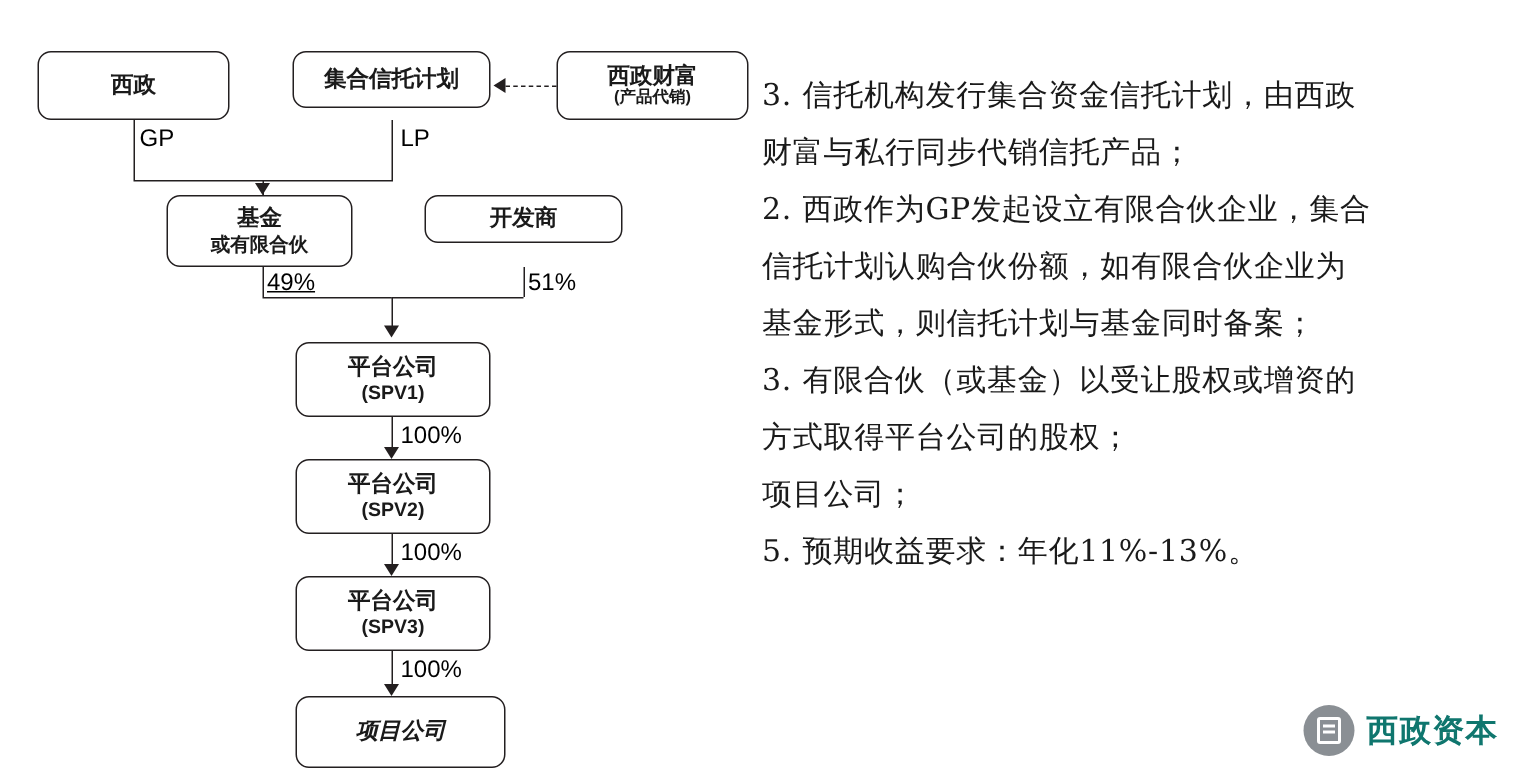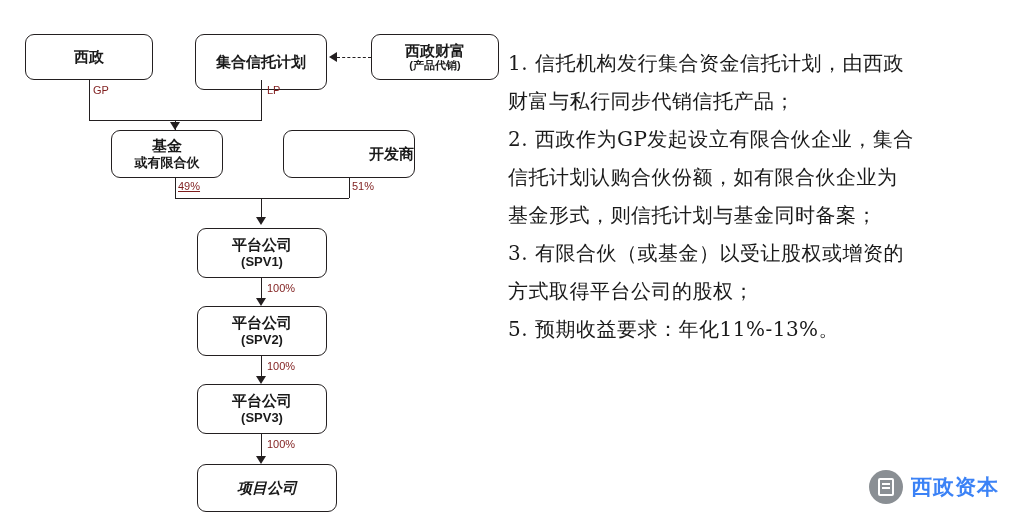--- a/index.html
+++ b/index.html
@@ -75,23 +75,23 @@
   .arrow-left {
     position: absolute;
     width: 0;
     height: 0;
     border-top: 5px solid transparent;
     border-bottom: 5px solid transparent;
     border-right: 8px solid #231f20;
   }
   .edge-label {
     position: absolute;
-    font-size: 11px;
+    font-size: 16px;
     font-family: "Liberation Sans", sans-serif;
-    color: #7f1d1d;
+    color: #000000;
     white-space: nowrap;
     background: transparent;
   }
   
   #notes {
     position: absolute;
     left: 508px;
     top: 44px;
     width: 485px;
   }
@@ -138,36 +138,36 @@
     top: 13px;
     width: 8px;
     height: 2px;
     background: #ffffff;
     box-shadow: 0 4px 0 0 #ffffff;
   }
   #wm-text {
     font-family: Liberation Sans, sans-serif;
     font-size: 21px;
     font-weight: 700;
-    color: #3b82f6;
+    color: #0f766e;
     letter-spacing: 1px;
   }
 </style>
 </head>
 <body>
 
 <div id="page">
 
   <div id="diagram">
 
     <div class="node" style="left:10px; top:22px; width:128px; height:46px;">
       <span>西政</span>
     </div>
 
-    <div class="node" style="left:180px; top:22px; width:132px; height:56px;">
+    <div class="node" style="left:180px; top:22px; width:132px; height:38px;">
       <span>集合信托计划</span>
     </div>
 
     <div class="node small-sub" style="left:356px; top:22px; width:128px; height:46px;text-align:right;">
       <span>西政财富</span>
       <span class="sub">(产品代销)</span>
     </div>
 
     <div class="dashed-h" style="left:322px; top:45px; width:34px;"></div>
     <div class="arrow-left" style="left:314px; top:40px;"></div>
@@ -176,26 +176,26 @@
     <div class="edge-label" style="left:78px; top:72px;">GP</div>
 
     <div class="line v" style="left:246px; top:68px; height:40px;"></div>
     <div class="edge-label" style="left:252px; top:72px;">LP</div>
 
     <div class="line h" style="left:74px; top:108px; width:173px;"></div>
 
     <div class="line v" style="left:160px; top:108px; height:10px;"></div>
     <div class="arrow-down" style="left:155px; top:110px;"></div>
 
-    <div class="node" style="left:96px; top:118px; width:112px; height:48px;">
+    <div class="node" style="left:96px; top:118px; width:124px; height:48px;">
       <span>基金</span>
       <span class="sub">或有限合伙</span>
     </div>
 
-    <div class="node" style="left:268px; top:118px; width:132px; height:48px;align-items:flex-end;">
+    <div class="node" style="left:268px; top:118px; width:132px; height:32px;">
       <span>开发商</span>
     </div>
 
     <div class="line v" style="left:160px; top:166px; height:20px;"></div>
     <div class="line h" style="left:160px; top:186px; width:86px;"></div>
     <div class="edge-label" style="left:163px; top:168px;text-decoration:underline;">49%</div>
 
     <div class="line v" style="left:334px; top:166px; height:20px;"></div>
     <div class="line h" style="left:246px; top:186px; width:88px;"></div>
     <div class="edge-label" style="left:337px; top:168px;">51%</div>
@@ -230,27 +230,28 @@
     <div class="arrow-down" style="left:241px; top:444px;"></div>
     <div class="edge-label" style="left:252px; top:426px;">100%</div>
 
     <div class="node" style="left:182px; top:452px; width:140px; height:48px;font-style:italic;">
       <span>项目公司</span>
     </div>
 
   </div>
 
   <div id="notes">
-    <div class="note-line">1. 信托机构发行集合资金信托计划，由西政</div>
+    <div class="note-line">3. 信托机构发行集合资金信托计划，由西政</div>
     <div class="note-line">财富与私行同步代销信托产品；</div>
     <div class="note-line">2. 西政作为GP发起设立有限合伙企业，集合</div>
     <div class="note-line">信托计划认购合伙份额，如有限合伙企业为</div>
     <div class="note-line">基金形式，则信托计划与基金同时备案；</div>
     <div class="note-line">3. 有限合伙（或基金）以受让股权或增资的</div>
     <div class="note-line">方式取得平台公司的股权；</div>
+    <div class="note-line">项目公司；</div>
     <div class="note-line">5. 预期收益要求：年化11%-13%。</div>
   </div>
 
   <div id="watermark">
     <div id="wm-logo"></div>
     <div id="wm-text">西政资本</div>
   </div>
 
 </div>
 

